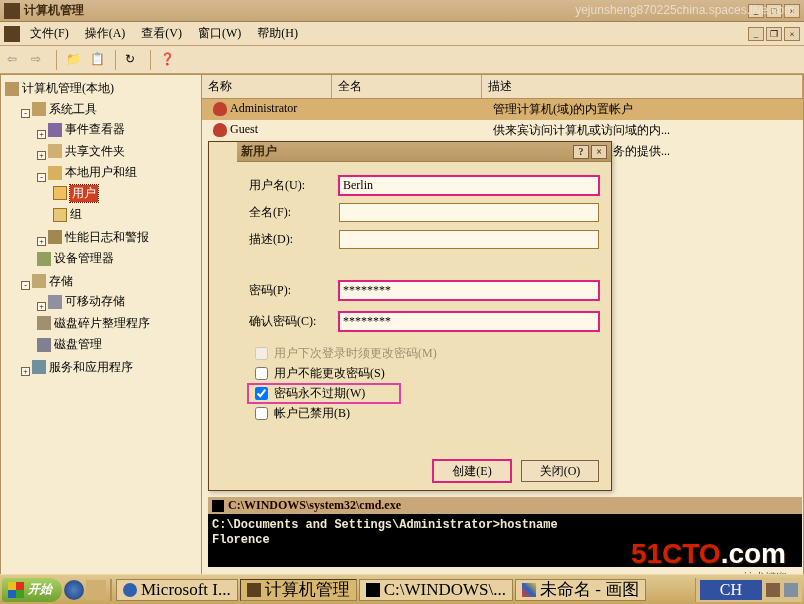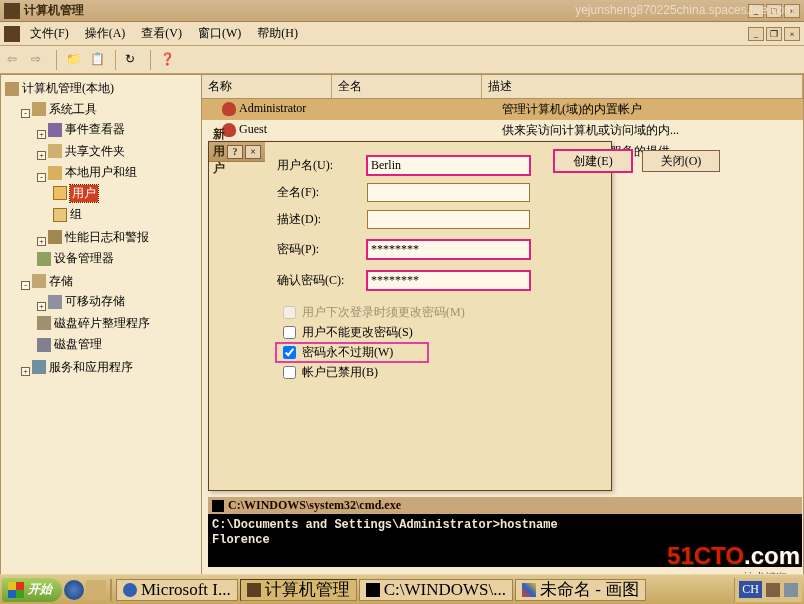--- a/index.html
+++ b/index.html
@@ -39,24 +39,24 @@
 .ic-services { background: #7090a0; }
 .tree .selected { background: #d04020; color: #fff; padding: 0 2px; outline:1px dotted #602000;}
 .right-pane { flex: 1; display: flex; flex-direction: column; border: 1px solid #b09060; border-left: none; background:#f8ecd0; }
 .list-header { display: flex; background: #f0e0c0; border-bottom: 1px solid #b09060; }
 .list-header .col { padding: 3px 6px; border-right: 1px solid #c0a070; font-weight: normal; }
 .col-name { width: 130px; }
 .col-full { width: 150px; }
 .col-desc { flex: 1; }
 .list-body { background: #f8ecd0; }
 .list-row { display: flex; padding: 1px 0; }
-.list-row .cell { padding: 1px 20px; overflow: hidden; white-space: nowrap; }
+.list-row .cell { padding: 1px 11px; overflow: hidden; white-space: nowrap; }
 .list-row .uic { width:14px;height:14px;display:inline-block;background:#c04030;border-radius:50% 50% 40% 40%;vertical-align:middle;margin-right:3px;}
 .list-row.sel { background: #d8b070; }
-.dialog { position: absolute; left: 208px; top: 141px; width: 404px; height: 350px; background: #f0e0b8; border: 1px solid #604020; box-shadow: 2px 2px 4px rgba(0,0,0,0.2); display:flex; flex-direction:row;}
+.dialog { position: absolute; left: 208px; top: 141px; width: 404px; height: 350px; background: #f0e0b8; border: 1px solid #604020; box-shadow: 2px 2px 4px rgba(0,0,0,0.2); display:flex; flex-direction:column;padding-left:28px;}
 .dlg-title { height: 20px; background: linear-gradient(#c8a878,#b89860); display: flex; align-items: center; padding: 0 4px; color: #3a2a10; font-weight: bold; border-bottom:1px solid #a08050;}
 .dlg-title .t { flex: 1; }
 .dlg-title .dlg-btn { width: 16px; height: 14px; background: #e8d4b0; border: 1px solid #806040; font-size: 10px; text-align: center; line-height: 12px; cursor: pointer; margin-left:2px; font-weight:bold;}
 .dlg-body { padding: 14px 12px 8px; flex:1; position:relative;}
 .form-row { display: flex; align-items: center; margin-bottom: 8px; }
 .form-row label { width: 90px; }
 .form-row input[type=text], .form-row input[type=password] { flex: 1; height: 19px; border: 1px solid #a07830; background: #fff8e8; padding: 0 3px; font-family: inherit; font-size:12px;}
 .hl-red { outline: 2px solid #e02080; outline-offset: -1px; }
 .hl-pink { outline: 2px solid #e040a0; outline-offset: 0px; }
 .chk-row { display: flex; align-items: center; margin: 3px 0; padding-left: 6px; }
@@ -70,21 +70,21 @@
 .cmd-body { padding: 4px 4px; line-height: 15px; font-weight:bold;}
 .taskbar { position: absolute; bottom: 0; left: 0; right: 0; height: 30px; background: linear-gradient(#e0c890, #c8a860); display: flex; align-items: center; padding: 0 2px; gap: 2px; border-top: 1px solid #e8d8b0; }
 .start-btn { height: 24px; padding: 0 10px 0 6px; background: linear-gradient(#a8d060,#70a030); color: #fff; font-weight: bold; border-radius: 3px 12px 12px 3px; display: flex; align-items: center; gap: 4px; cursor: pointer; font-style: italic; font-family: sans-serif;}
 .start-btn .flag { width: 16px; height: 16px; background: conic-gradient(#e03020 0 90deg,#40a020 90deg 180deg,#2060c0 180deg 270deg,#e8c020 270deg 360deg); }
 .ql-btn { width: 20px; height: 20px; border: 1px solid transparent; cursor: pointer; }
 .task-btn { height: 22px; min-width: 96px; padding: 0 6px; background: #e8d0a0; border: 1px solid #a08050; display: flex; align-items: center; gap: 4px; cursor: pointer; font-size:17px; overflow:hidden; white-space:nowrap;}
 .task-btn.active { background: #d8b870; border: 1px inset #a08050; }
 .task-btn .ic { width: 14px; height: 14px; display: inline-block; }
 .tray { margin-left: auto; display: flex; align-items: center; height:24px; background:#d8c088; border-left:1px solid #b09060; padding:0 4px; gap:4px;}
 .tray .ic{width:14px;height:14px;display:inline-block;}
-.logo51 { position:absolute; right:4px; bottom:34px; font-family: Arial, sans-serif; font-weight:bold; font-size:24px; color:#fff; text-shadow:1px 1px 2px #402000; pointer-events:none;}
+.logo51 { position:absolute; right:18px; bottom:34px; font-family: Arial, sans-serif; font-weight:bold; font-size:28px; color:#fff; text-shadow:1px 1px 2px #402000; pointer-events:none;}
 .logo51 .red{color:#d02000;}
 .sublogo { position:absolute; right:18px; bottom:20px; font-size:11px; color:#f0e8d0; text-shadow: 1px 1px #402000; pointer-events:none;}
 </style>
 </head>
 <body>
 
 <div class="titlebar">
   <span class="title-icon"></span>
   <span class="titlebar-text">计算机管理</span>
   <div class="win-controls">
@@ -232,21 +232,21 @@
   </div>
   <div class="dlg-body">
     <div class="form-row">
       <label>用户名(U):</label>
       <input type="text" class="hl-red" value="Berlin" style="">
     </div>
     <div class="form-row">
       <label>全名(F):</label>
       <input type="text" value="" style="">
     </div>
-    <div class="form-row" style="margin-bottom:11px;">
+    <div class="form-row" style="margin-bottom:32px;">
       <label>描述(D):</label>
       <input type="text" value="" style="">
     </div>
     <div class="form-row">
       <label>密码(P):</label>
       <input type="text" class="hl-red" value="********" style="">
     </div>
     <div class="form-row" style="margin-bottom:14px;margin-top:12px;">
       <label>确认密码(C):</label>
       <input type="text" class="hl-red" value="********" style="">
@@ -306,17 +306,17 @@
     </div>
   <div class="task-btn">
       <span class="ic" style="background:#000;"></span>
       <span>C:\WINDOWS\...</span>
     </div>
   <div class="task-btn">
       <span class="ic" style="background:linear-gradient(45deg,#e04020,#3060c0,#e0c020);"></span>
       <span>未命名 - 画图</span>
     </div>
   <div class="tray">
-    <span style="background:#3050a0;color:#fff;padding:1px 3px;font-size:12px;">CH</span>
+    <span style="background:#3050a0;color:#fff;padding:1px 20px;font-size:16px;">CH</span>
     <span class="ic" style="background:#806040;"></span>
     <span class="ic" style="background:#8090a0;"></span>
   </div>
 </div>
 
 </body></html>

